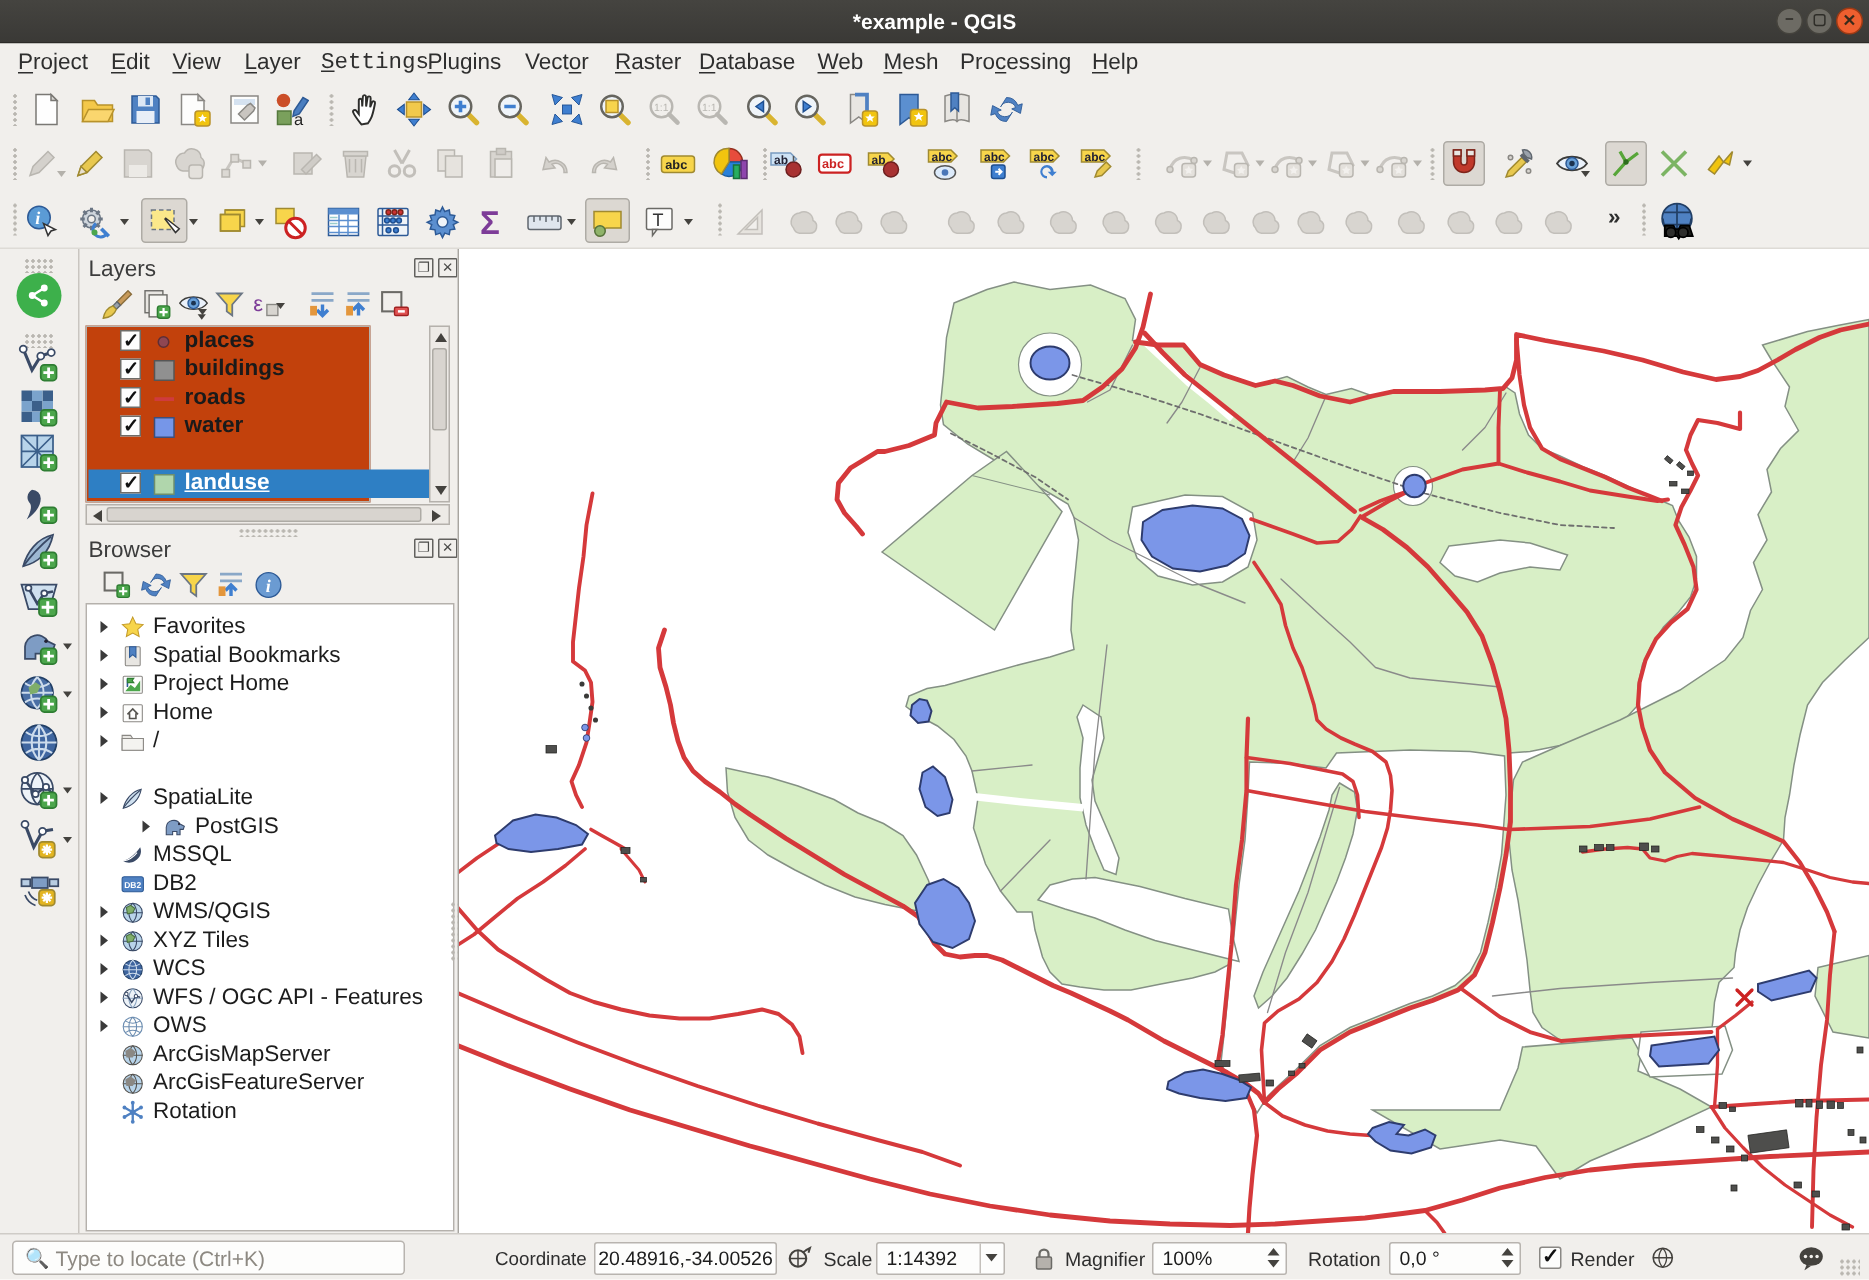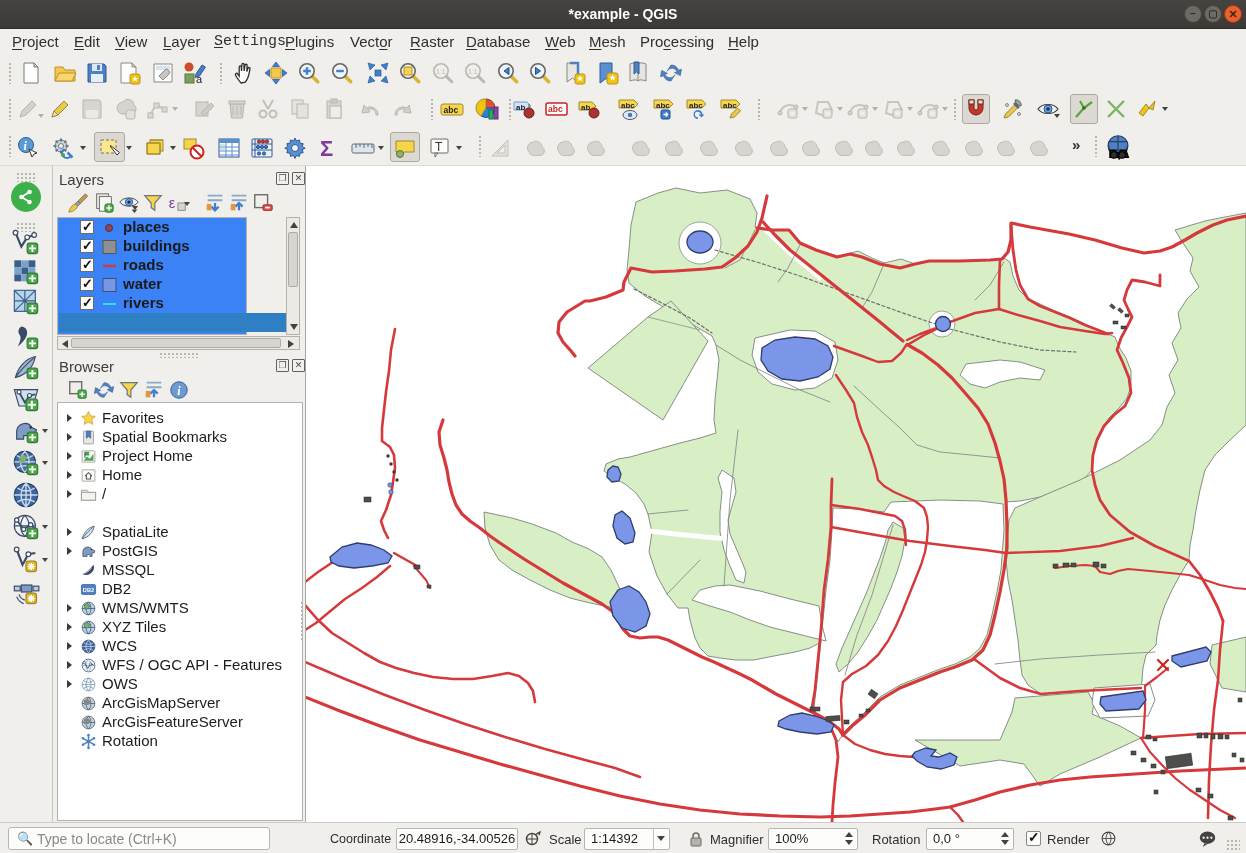--- a/index.html
+++ b/index.html
@@ -25,21 +25,21 @@
 .dd { position:absolute; width:0; height:0; border-left:3.5px solid transparent; border-right:3.5px solid transparent; border-top:4.5px solid #44423e; }
 .dd.dis { border-top-color:#b4b1ab; }
 .pressedbox { position:absolute; background:#dcd8d2; border:1px solid #aeaba5; border-radius:3px; }
 #leftdock { position:absolute; left:0; top:166px; width:53px; height:656px; background:#f1efec; border-right:1px solid #c9c5c0; }
 .dockico { position:absolute; left:12px; width:28px; height:28px; }
 .dockico svg { width:100%; height:100%; display:block; }
 .handle { position:absolute; background-image:radial-gradient(circle,#b9b6b0 1px,transparent 1.3px); background-size:4px 4px; }
 #panels { position:absolute; left:54px; top:166px; width:251px; height:656px; background:#f1efec; }
 .panel-title { position:absolute; font-size:15px; color:#3c3c3c; }
 .panel-btn { position:absolute; width:13px; height:13px; border:1px solid #62615e; color:#4a4a48; font-size:9px; line-height:11px; text-align:center; background:#f1efec; border-radius:1px;}
-#layerlist { position:absolute; left:3px; top:51px; width:190px; height:118px; background:#3b82f6; border:1px solid #b5b1ac; }
+#layerlist { position:absolute; left:3px; top:51px; width:190px; height:118px; background:#c2410c; border:1px solid #b5b1ac; }
 .lrow { position:absolute; left:1px; width:226px; height:19px; }
 .lrow .cb { position:absolute; left:21px; top:2px; width:14px; height:14px; background:#fdfdfd; border:1px solid #6e6c68; }
 .lrow .cb:after { content:"\2713"; position:absolute; left:1px; top:-2px; font-size:13px; color:#111; font-weight:bold; }
 .lrow .name { position:absolute; left:64px; top:0px; font-size:15px; font-weight:bold; color:#1a1a1a; }
 .sw { position:absolute; left:43px; top:3px; width:15px; height:14px; }
 .sbv { position:absolute; background:#edeae6; border:1px solid #b5b1ac; }
 .sbthumb { position:absolute; background:#d8d4cf; border:1px solid #aeaba5; border-radius:2px; }
 .sbarr { position:absolute; width:0; height:0; }
 #browsertree { position:absolute; left:3px; top:236px; width:246px; height:419px; background:#fff; border:1px solid #b5b1ac; }
 .trow { position:absolute; left:0; width:243px; height:19px; }
@@ -885,28 +885,28 @@
             </svg></div>
 <div class="name">roads</div>
 </div>
 <div class="lrow" style="top:57px;">
 <div class="cb"></div>
 <div class="sw"><svg width="15" height="14">
               <rect x="1" y="0.5" width="13" height="13" fill="#7696e8" stroke="#3c4f7c"></rect>
             </svg></div>
 <div class="name">water</div>
 </div>
-<div class="lrow" style="top:76px;">
+<div style="position:absolute; left:1px; top:95px; width:227px; height:19px; background:#2e7fc4;"></div>
+<div class="lrow" style="top:95px;">
 <div class="cb"></div>
 <div class="sw"><svg width="15" height="14">
-              <path d="M1 7 h13" stroke="#29e3f1" stroke-width="2"></path>
+              <rect x="1" y="0.5" width="13" height="13" fill="#b0d6ac" stroke="#6f8f6c"></rect>
             </svg></div>
-<div class="name">rivers</div>
-</div>
-<div style="position:absolute; left:1px; top:95px; width:227px; height:19px; background:#2e7fc4;"></div>
+<div class="name" style="color:#fff; text-decoration:underline;">landuse</div>
+</div>
 </div>
 <div class="sbv" style="left:232px; top:51px; width:14px; height:118px;"></div>
 <div class="sbarr" style="left:236px; top:56px; border-left:4px solid transparent; border-right:4px solid transparent; border-bottom:6px solid #44423e;"></div>
 <div class="sbarr" style="left:236px; top:158px; border-left:4px solid transparent; border-right:4px solid transparent; border-top:6px solid #44423e;"></div>
 <div class="sbthumb" style="left:234px; top:66px; width:10px; height:55px;"></div>
 <div class="sbv" style="left:3px; top:170px; width:243px; height:14px;"></div>
 <div class="sbarr" style="left:8px; top:174px; border-top:4px solid transparent; border-bottom:4px solid transparent; border-right:6px solid #44423e;"></div>
 <div class="sbarr" style="left:234px; top:174px; border-top:4px solid transparent; border-bottom:4px solid transparent; border-left:6px solid #44423e;"></div>
 <div class="sbthumb" style="left:17px; top:172px; width:210px; height:10px;"></div>
 <div class="handle" style="left:105px; top:186px; width:40px; height:6px;"></div>
@@ -999,21 +999,21 @@
 <div class="trow" style="top:120px;">
 <div class="arr"></div>
 <div class="ticon">
             <svg viewBox="0 0 24 24">
               <path d="M3 21 c2 -8 8 -16 17 -18 -1 5 -3 9 -6 12 -3 3 -7 5 -11 6 z" fill="#cfe0ef" stroke="#3a4a66"></path>
               <path d="M3 21 C8 14 13 9 19 4" fill="none" stroke="#3a4a66"></path>
             </svg>
           </div>
 <div class="label">SpatiaLite</div>
 </div>
-<div class="trow" style="top:139px;">
+<div class="trow" style="top:139px;margin-left:28px;">
 <div class="arr"></div>
 <div class="ticon">
             <svg viewBox="0 0 24 24">
               <path d="M4 19 v-7 a7 7 0 0 1 13 -3 l4 2 -1 3 h-3 v5 h-3 v-3 h-4 v3 z" fill="#7e9cc4" stroke="#3a4a66"></path>
               <circle cx="16" cy="9" r="1" fill="#223"></circle>
             </svg>
           </div>
 <div class="label">PostGIS</div>
 </div>
 <div class="trow" style="top:158px;">
@@ -1036,21 +1036,21 @@
 </div>
 <div class="trow" style="top:196px;">
 <div class="arr"></div>
 <div class="ticon">
             <svg viewBox="0 0 24 24">
               <circle cx="12" cy="12" r="9" fill="#b8d4ea" stroke="#3a4a66"></circle>
               <path d="M3 12 h18 M12 3 a13 13 0 0 1 0 18 M12 3 a13 13 0 0 0 0 18" fill="none" stroke="#3a4a66"></path>
               <path d="M6 7 l4 -2 4 3 -2 4 -5 1 z" fill="#7fae6a" stroke="#4a7040"></path>
             </svg>
           </div>
-<div class="label">WMS/WMTS</div>
+<div class="label">WMS/QGIS</div>
 </div>
 <div class="trow" style="top:215px;">
 <div class="arr"></div>
 <div class="ticon">
             <svg viewBox="0 0 24 24">
               <circle cx="12" cy="12" r="9" fill="#b8d4ea" stroke="#3a4a66"></circle>
               <path d="M3 12 h18 M12 3 a13 13 0 0 1 0 18 M12 3 a13 13 0 0 0 0 18" fill="none" stroke="#3a4a66"></path>
               <path d="M6 7 l4 -2 4 3 -2 4 -5 1 z" fill="#7fae6a" stroke="#4a7040"></path>
             </svg>
           </div>

